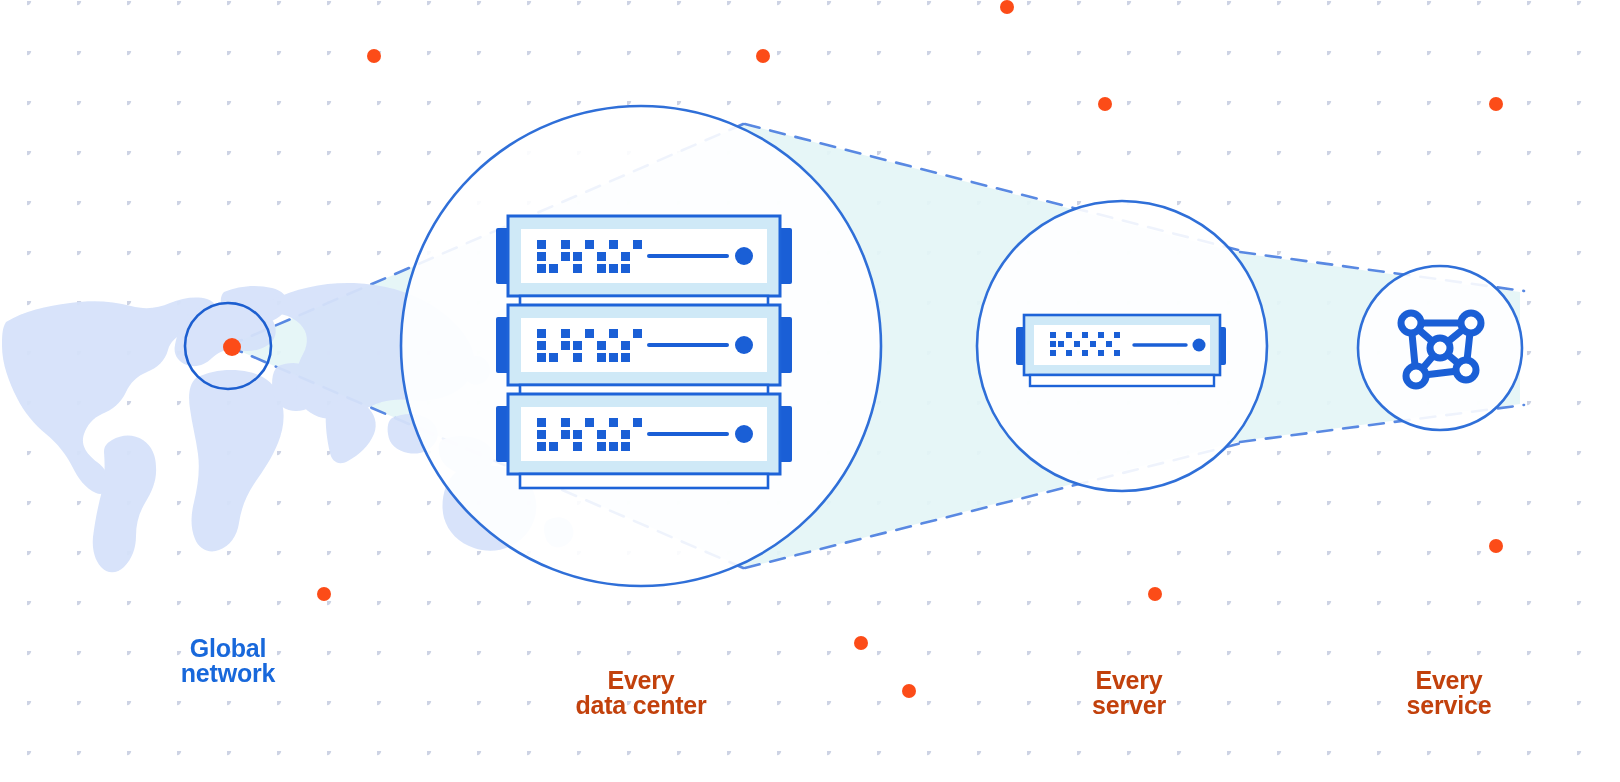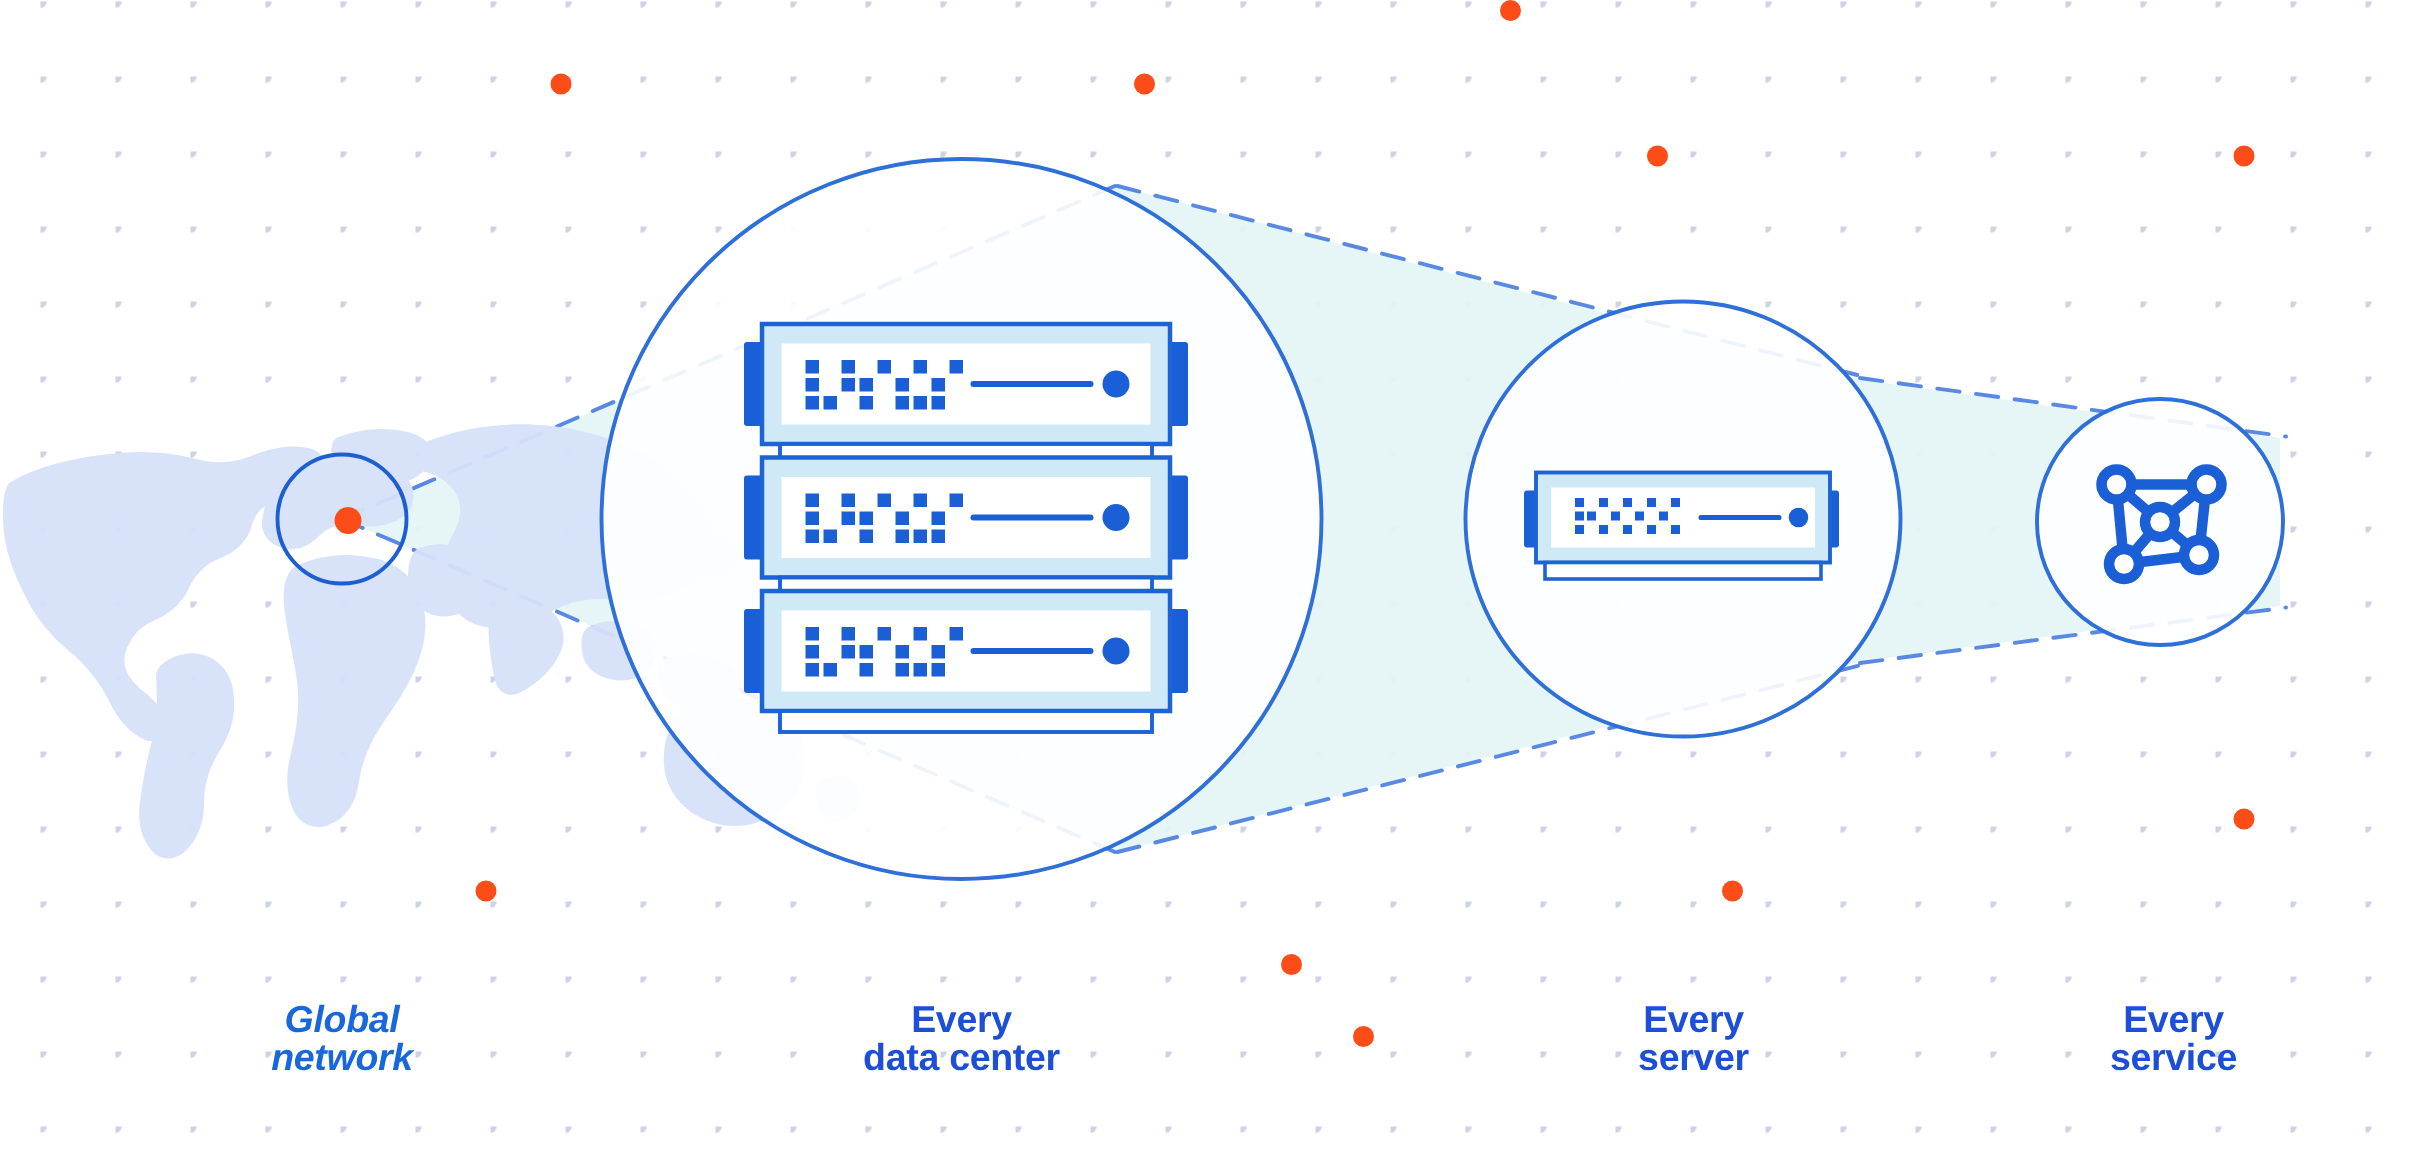--- a/index.html
+++ b/index.html
@@ -22,21 +22,21 @@
     height: 782px;
   }
   .lbl {
     position: absolute;
     text-align: center;
     font-family: "Liberation Sans", sans-serif;
     font-size: 25px;
     font-weight: 700;
     line-height: 1.0;
     letter-spacing: -0.2px;
-    color: #1d4ed8;
+    color: #c2410c;
     white-space: pre-line;
     transform: translateX(-50%);
   }
   .lbl.accent { color: #1868db; }
 </style>
 </head>
 <body>
 
 <div id="stage">
 
@@ -295,21 +295,21 @@
           <circle cx="1496" cy="546" r="7" fill="#fc4c18"></circle>
           <circle cx="324" cy="594" r="7" fill="#fc4c18"></circle>
           <circle cx="1155" cy="594" r="7" fill="#fc4c18"></circle>
           <circle cx="861" cy="643" r="7" fill="#fc4c18"></circle>
           <circle cx="909" cy="691" r="7" fill="#fc4c18"></circle>
         </g>
 
     </g>
   </svg>
 
-  <div class="lbl accent" style="left:228px; top:668px;font-style:italic;">Global
+  <div class="lbl accent" style="left:228px; top:636px;">Global
 network</div>
 
   <div class="lbl" style="left:641px; top:668px;">Every
 data center</div>
 
   <div class="lbl" style="left:1129px; top:668px;">Every
 server</div>
 
   <div class="lbl" style="left:1449px; top:668px;">Every
 service</div>

